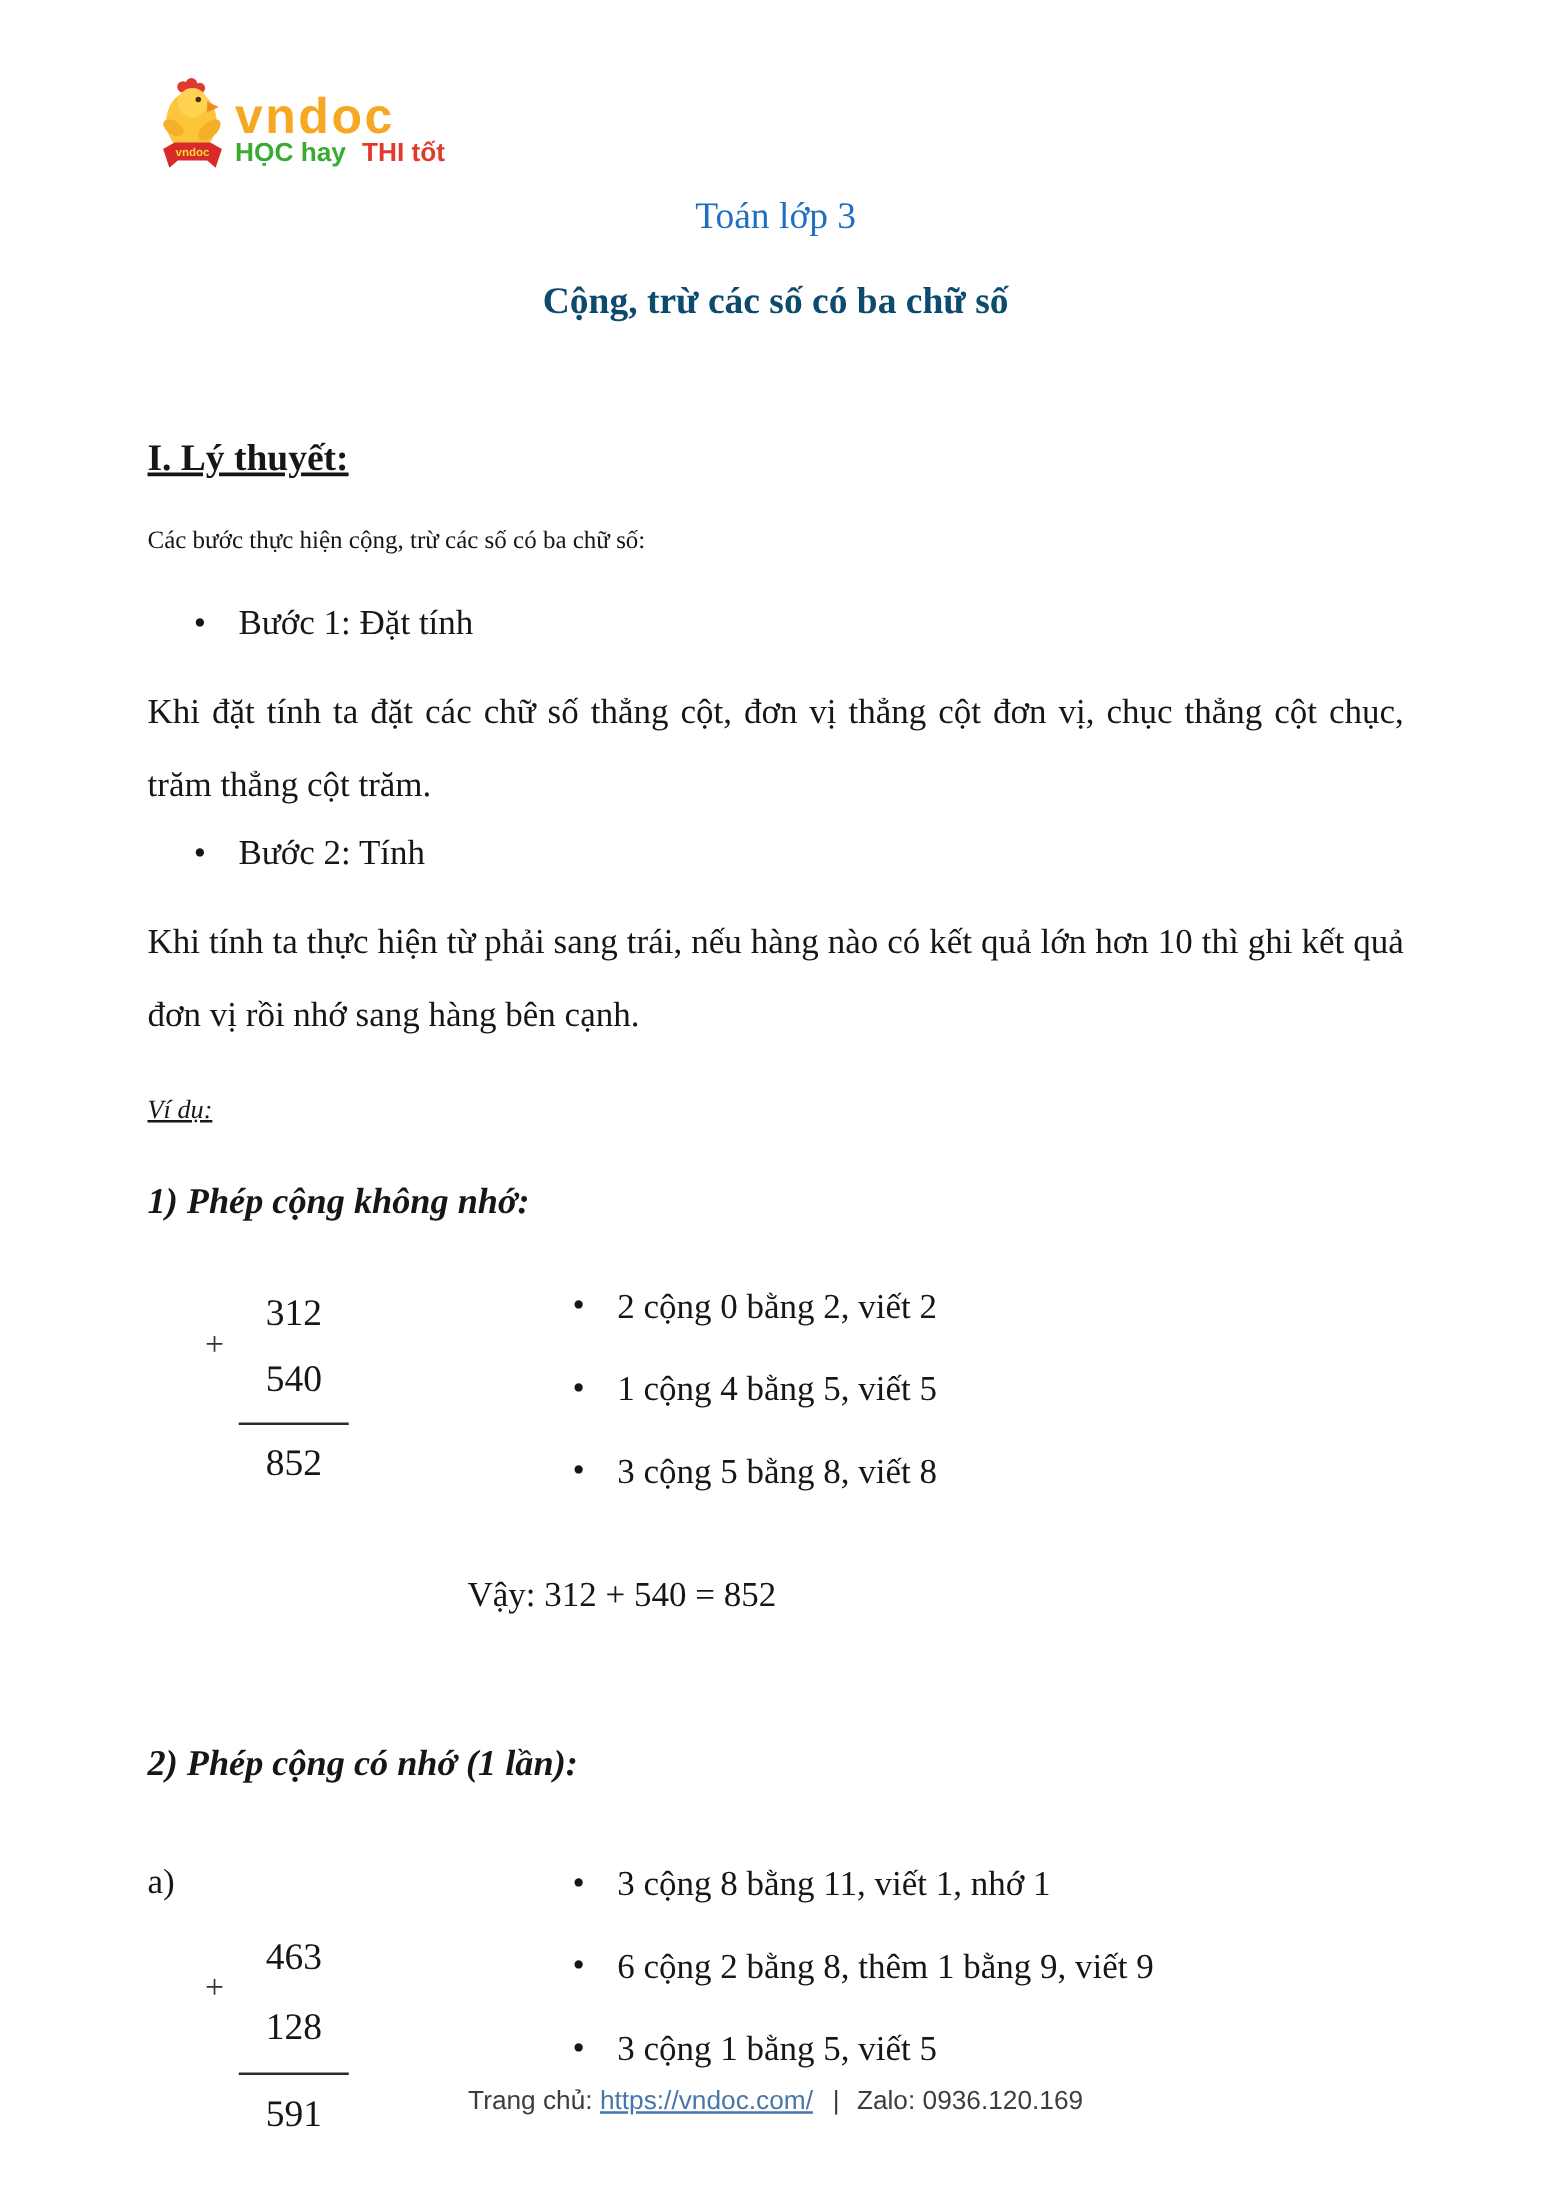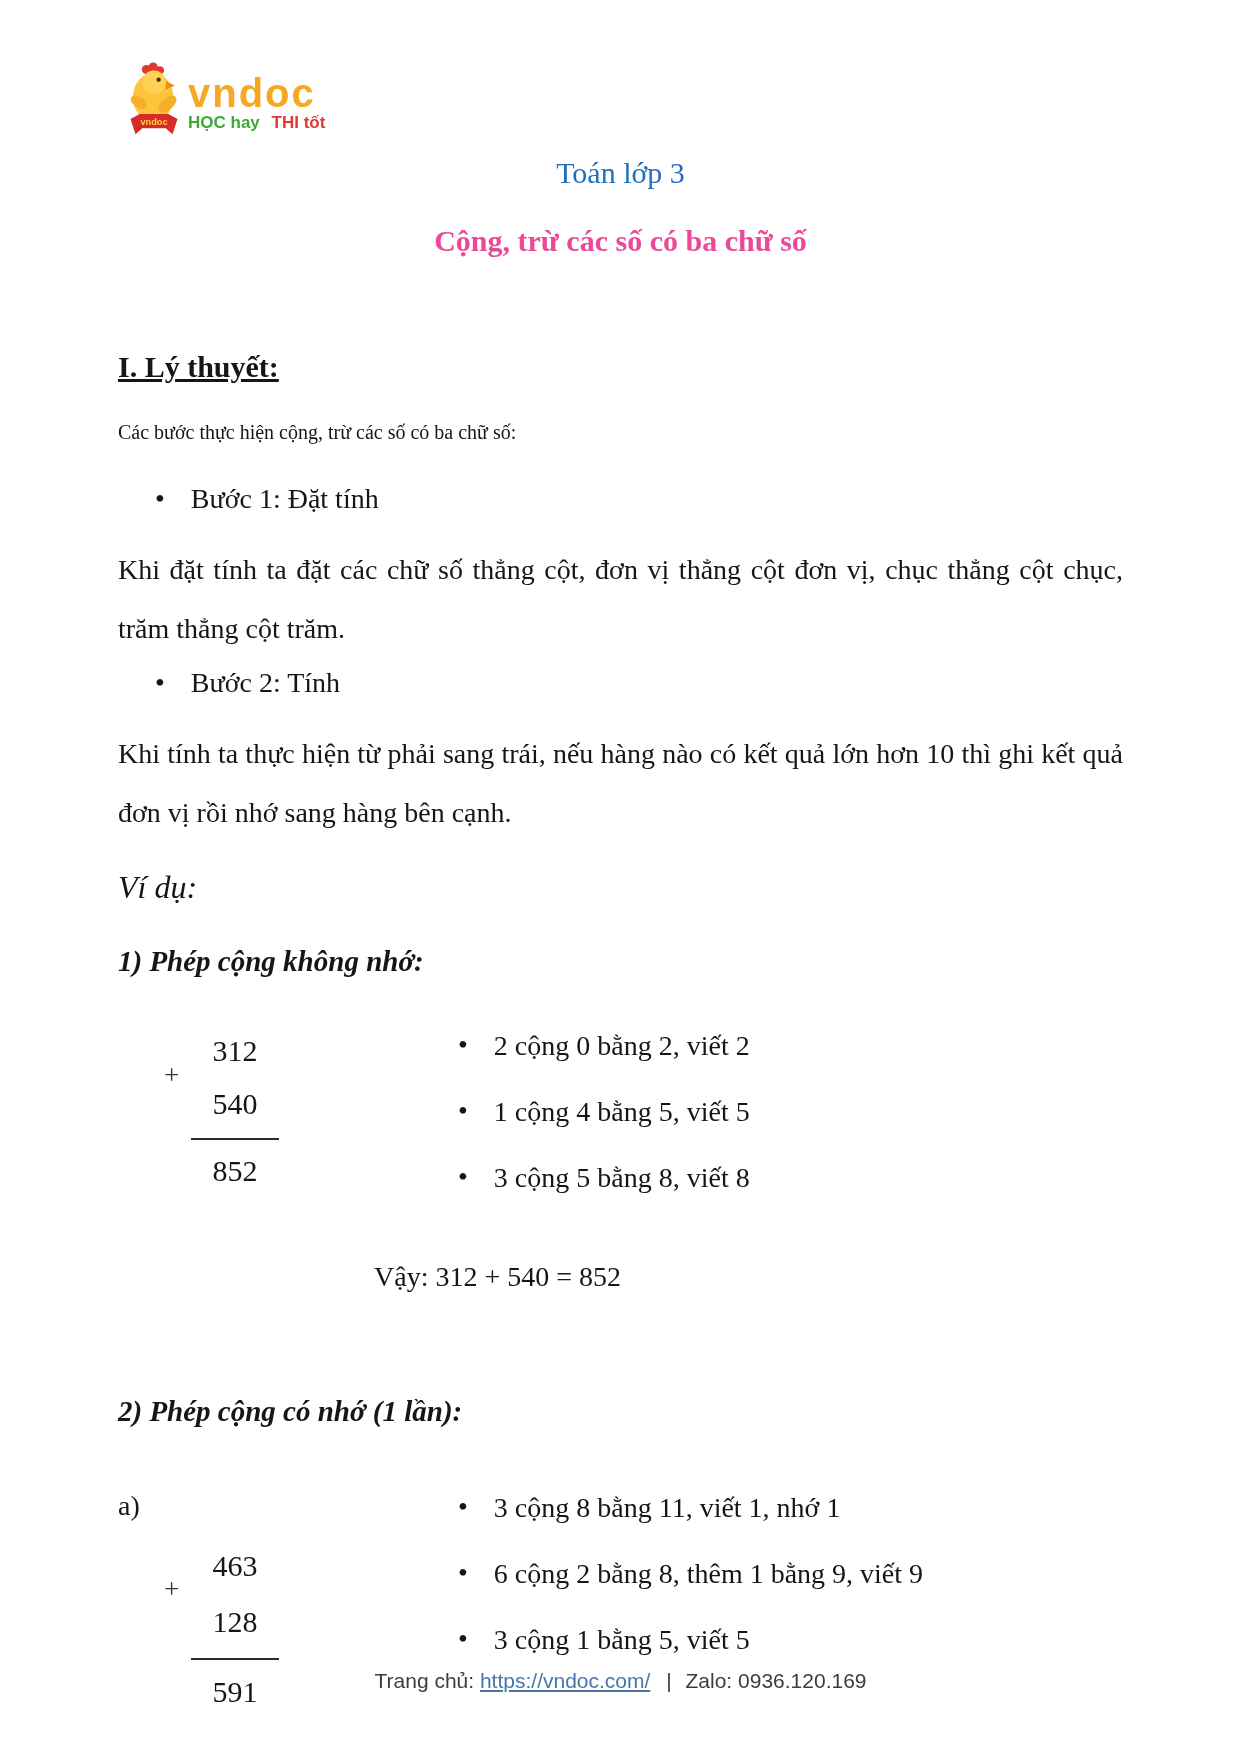--- a/index.html
+++ b/index.html
@@ -16,39 +16,39 @@
   }
 
   
   .logo { display:flex; align-items:flex-start; gap:8px; height:84px; margin-left:10px; }
   .logo-text { display:flex; flex-direction:column; margin-top:12px; }
   .brand {
     font-family:"Liberation Sans", sans-serif;
     font-weight:bold; font-size:40px; line-height:38px;
     color:#f6a823; letter-spacing:2px;
   }
-  .tagline { font-family:"Liberation Sans", sans-serif; font-weight:bold; font-size:17px; line-height:20px; margin-top:1px; }
+  .tagline { font-family:"Liberation Sans", sans-serif; font-weight:bold; font-size:21px; line-height:20px; margin-top:1px; }
   .tag-green { color:#3aaa35; }
   .tag-red { color:#e0392e; margin-left:7px; }
 
   
   .title { text-align:center; font-size:30px; font-weight:normal; color:#1f6fc0; line-height:38px; margin:8px 0 0; }
-  .subtitle { text-align:center; font-size:30px; font-weight:bold; color:#ec4899; line-height:38px; margin:30px 0 0; }
+  .subtitle { text-align:center; font-size:30px; font-weight:bold; color:#0c4a6e; line-height:38px; margin:30px 0 0; }
   .sec-heading { font-size:30px; font-weight:bold; line-height:38px; margin:88px 0 0;text-decoration:underline; }
 
   
   .para { font-size:28px; line-height:59px; margin:22px 0 0; text-align:justify; }
   .intro { font-size:20px; line-height:36px; margin:28px 0 0; }
 
   ul.theory-list { list-style:none; margin:30px 0 0; padding:0 0 0 37px; }
   ul.theory-list.second { margin-top:6px; }
   ul.theory-list li { display:flex; gap:26px; font-size:28px; line-height:38px; }
   .dot { line-height:38px; }
 
-  .example-label { font-style:italic; font-size:32px; line-height:38px; margin:26px 0 0; }
+  .example-label { font-style:italic; text-decoration:underline; font-size:21px; line-height:38px; margin:26px 0 0; }
   .ex-heading { font-style:italic; font-weight:bold; font-size:29px; line-height:38px; margin:36px 0 0; }
   .ex-heading.second { margin-top:96px; }
 
   
   .ex-row { display:grid; grid-template-columns:312px auto; margin:44px 0 0; }
   .ex-row.second { margin-top:56px; }
 
   .col-add { position:relative; width:max-content; margin-left:76px; font-size:30px; }
   .col-add .num { line-height:53px; width:82px; text-align:center; }
   .col-add.tall .num { line-height:56px; }

